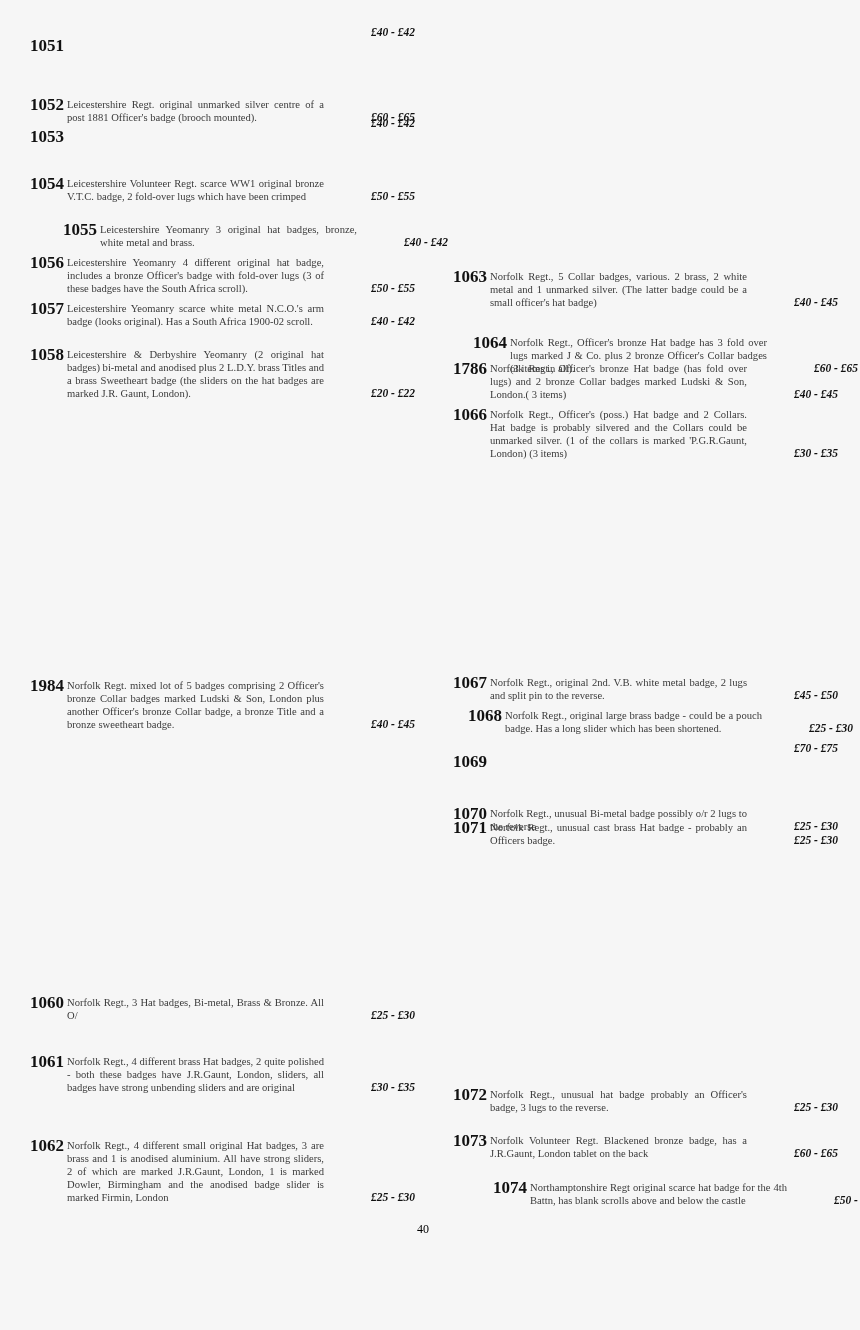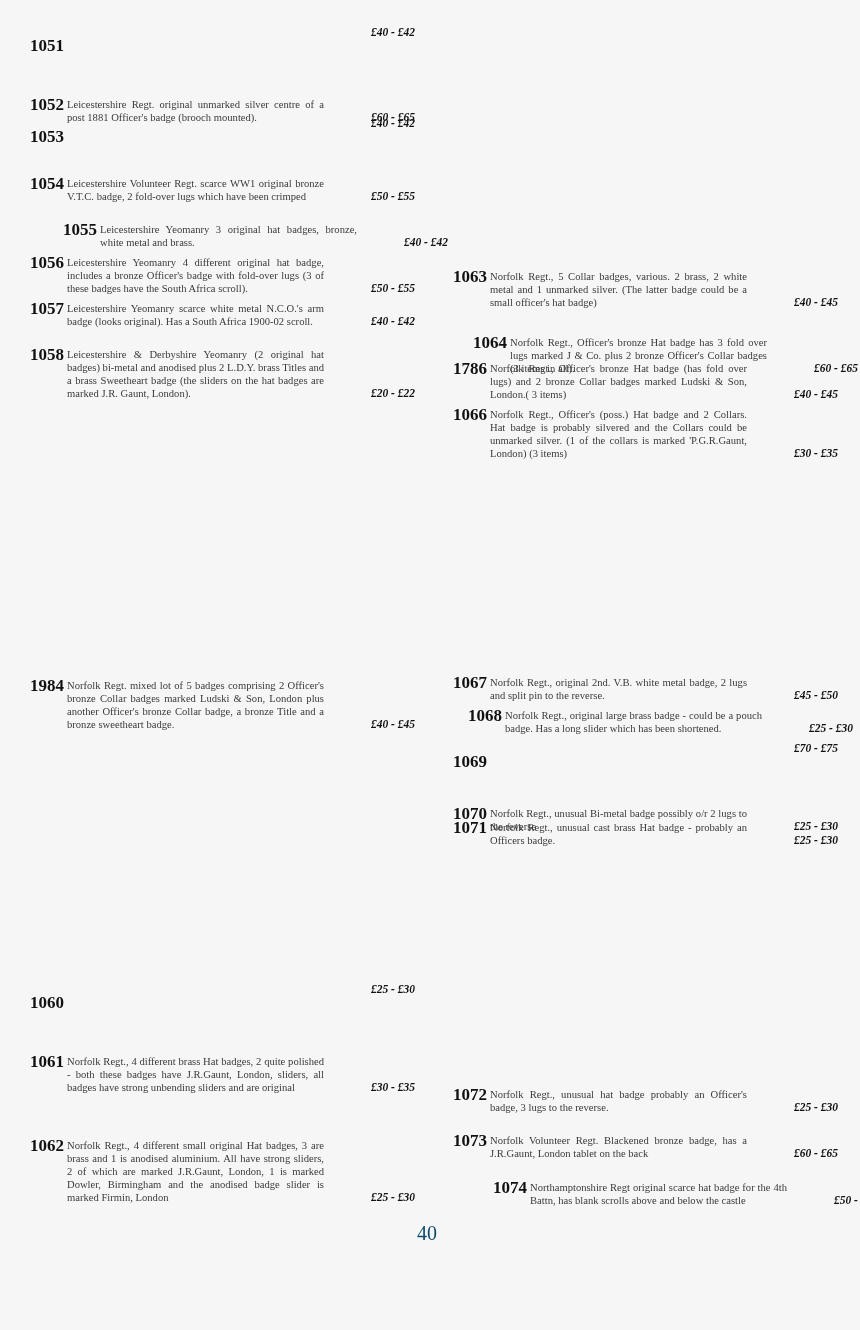--- a/index.html
+++ b/index.html
@@ -23,21 +23,21 @@
     margin-left: 37px; width: 257px;
     text-align: justify; color: #3a3a3a;
   }
   .lot .est {
     position: absolute; right: 0; bottom: 0;
     font-weight: bold; font-style: italic; color: #111;
     font-size: 11.5px; white-space: nowrap;
   }
   .page-num {
     position: absolute; left: 417px; top: 1222px;
-    font-size: 20px; color: #0c4a6e;
+    font-size: 12px; color: #000000;
   }
 </style>
 </head>
 <body>
 
 <div>
 
   <div class="lot" style="left:30px; top:39px;">
     <span class="num">1051</span>
     <span class="est">£40 - £42</span>
@@ -78,20 +78,21 @@
   </div>
 
   <div class="lot" style="left:30px; top:679px;">
     <span class="num">1984</span>
     <div class="desc">Norfolk Regt. mixed lot of 5 badges comprising 2 Officer's bronze Collar badges marked Ludski &amp; Son, London plus another Officer's bronze Collar badge, a bronze Title and a bronze sweetheart badge.</div>
     <span class="est">£40 - £45</span>
   </div>
 
   <div class="lot" style="left:30px; top:996px;">
     <span class="num">1060</span>
+    <div class="desc">Norfolk Regt., 3 Hat badges, Bi-metal, Brass &amp; Bronze. All O/</div>
     <span class="est">£25 - £30</span>
   </div>
   <div class="lot" style="left:30px; top:1055px;">
     <span class="num">1061</span>
     <div class="desc">Norfolk Regt., 4 different brass Hat badges, 2 quite polished - both these badges have J.R.Gaunt, London, sliders, all badges have strong unbending sliders and are original</div>
     <span class="est">£30 - £35</span>
   </div>
   <div class="lot" style="left:30px; top:1139px;">
     <span class="num">1062</span>
     <div class="desc">Norfolk Regt., 4 different small original Hat badges, 3 are brass and 1 is anodised aluminium. All have strong sliders, 2 of which are marked J.R.Gaunt, London, 1 is marked Dowler, Birmingham and the anodised badge slider is marked Firmin, London</div>

